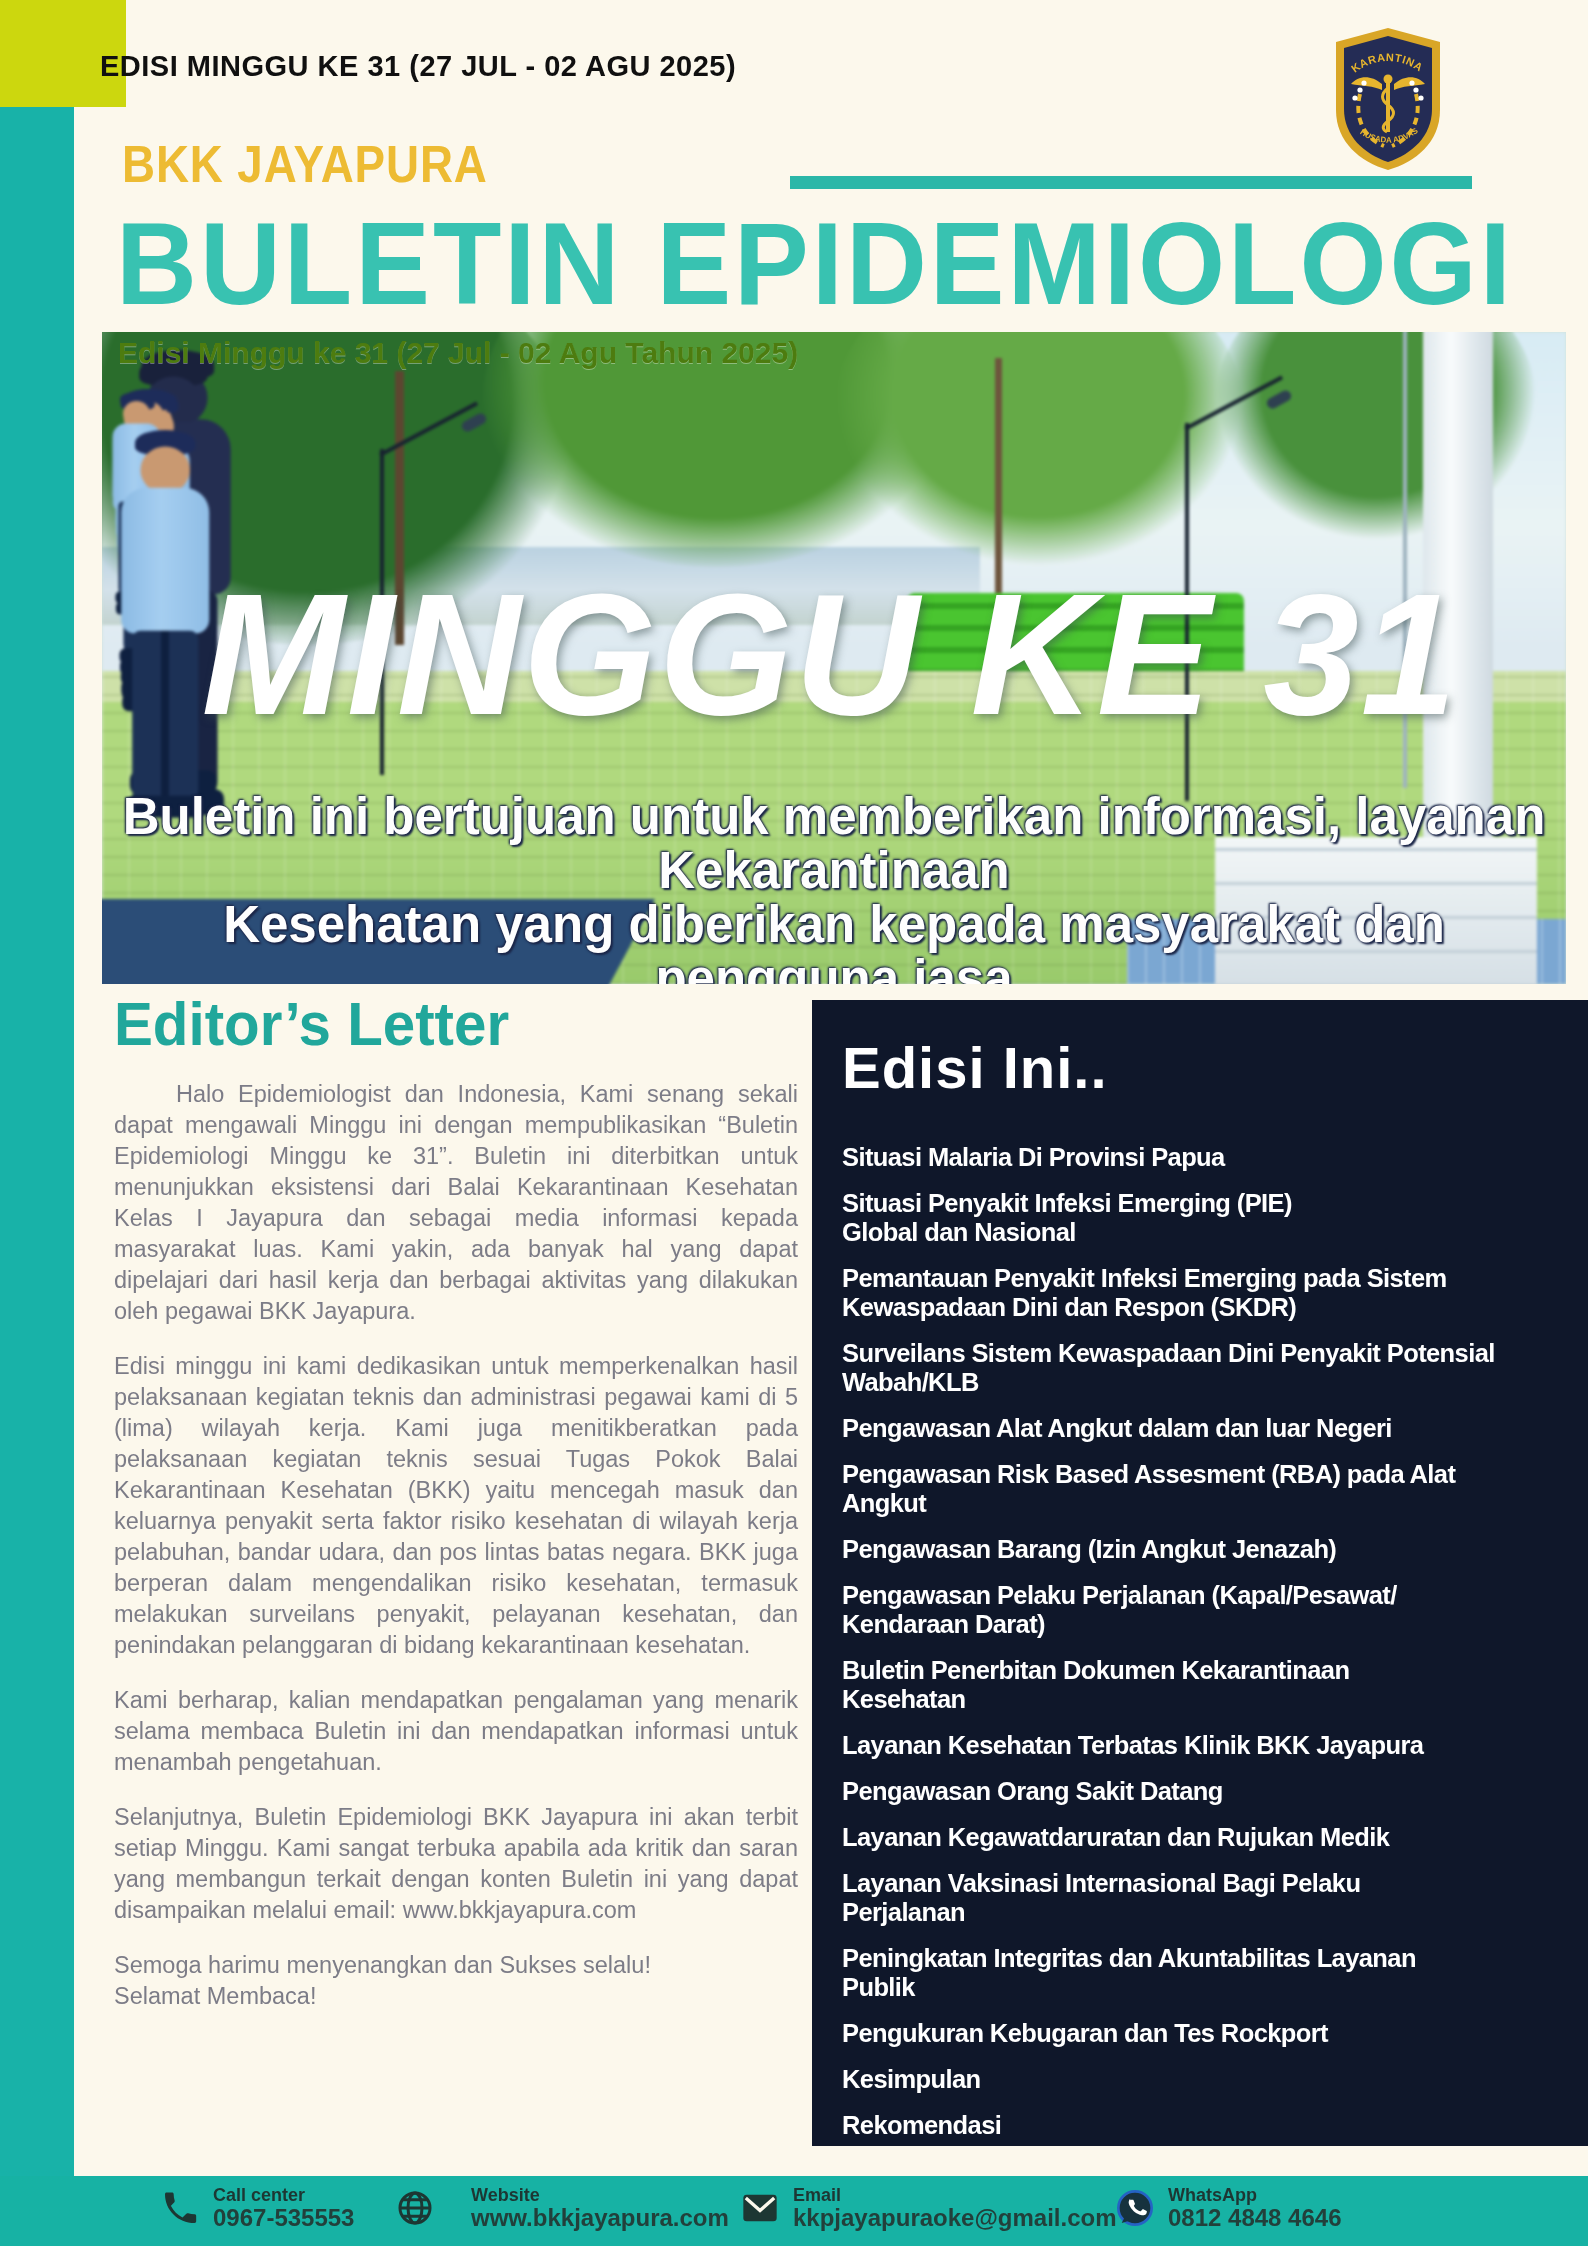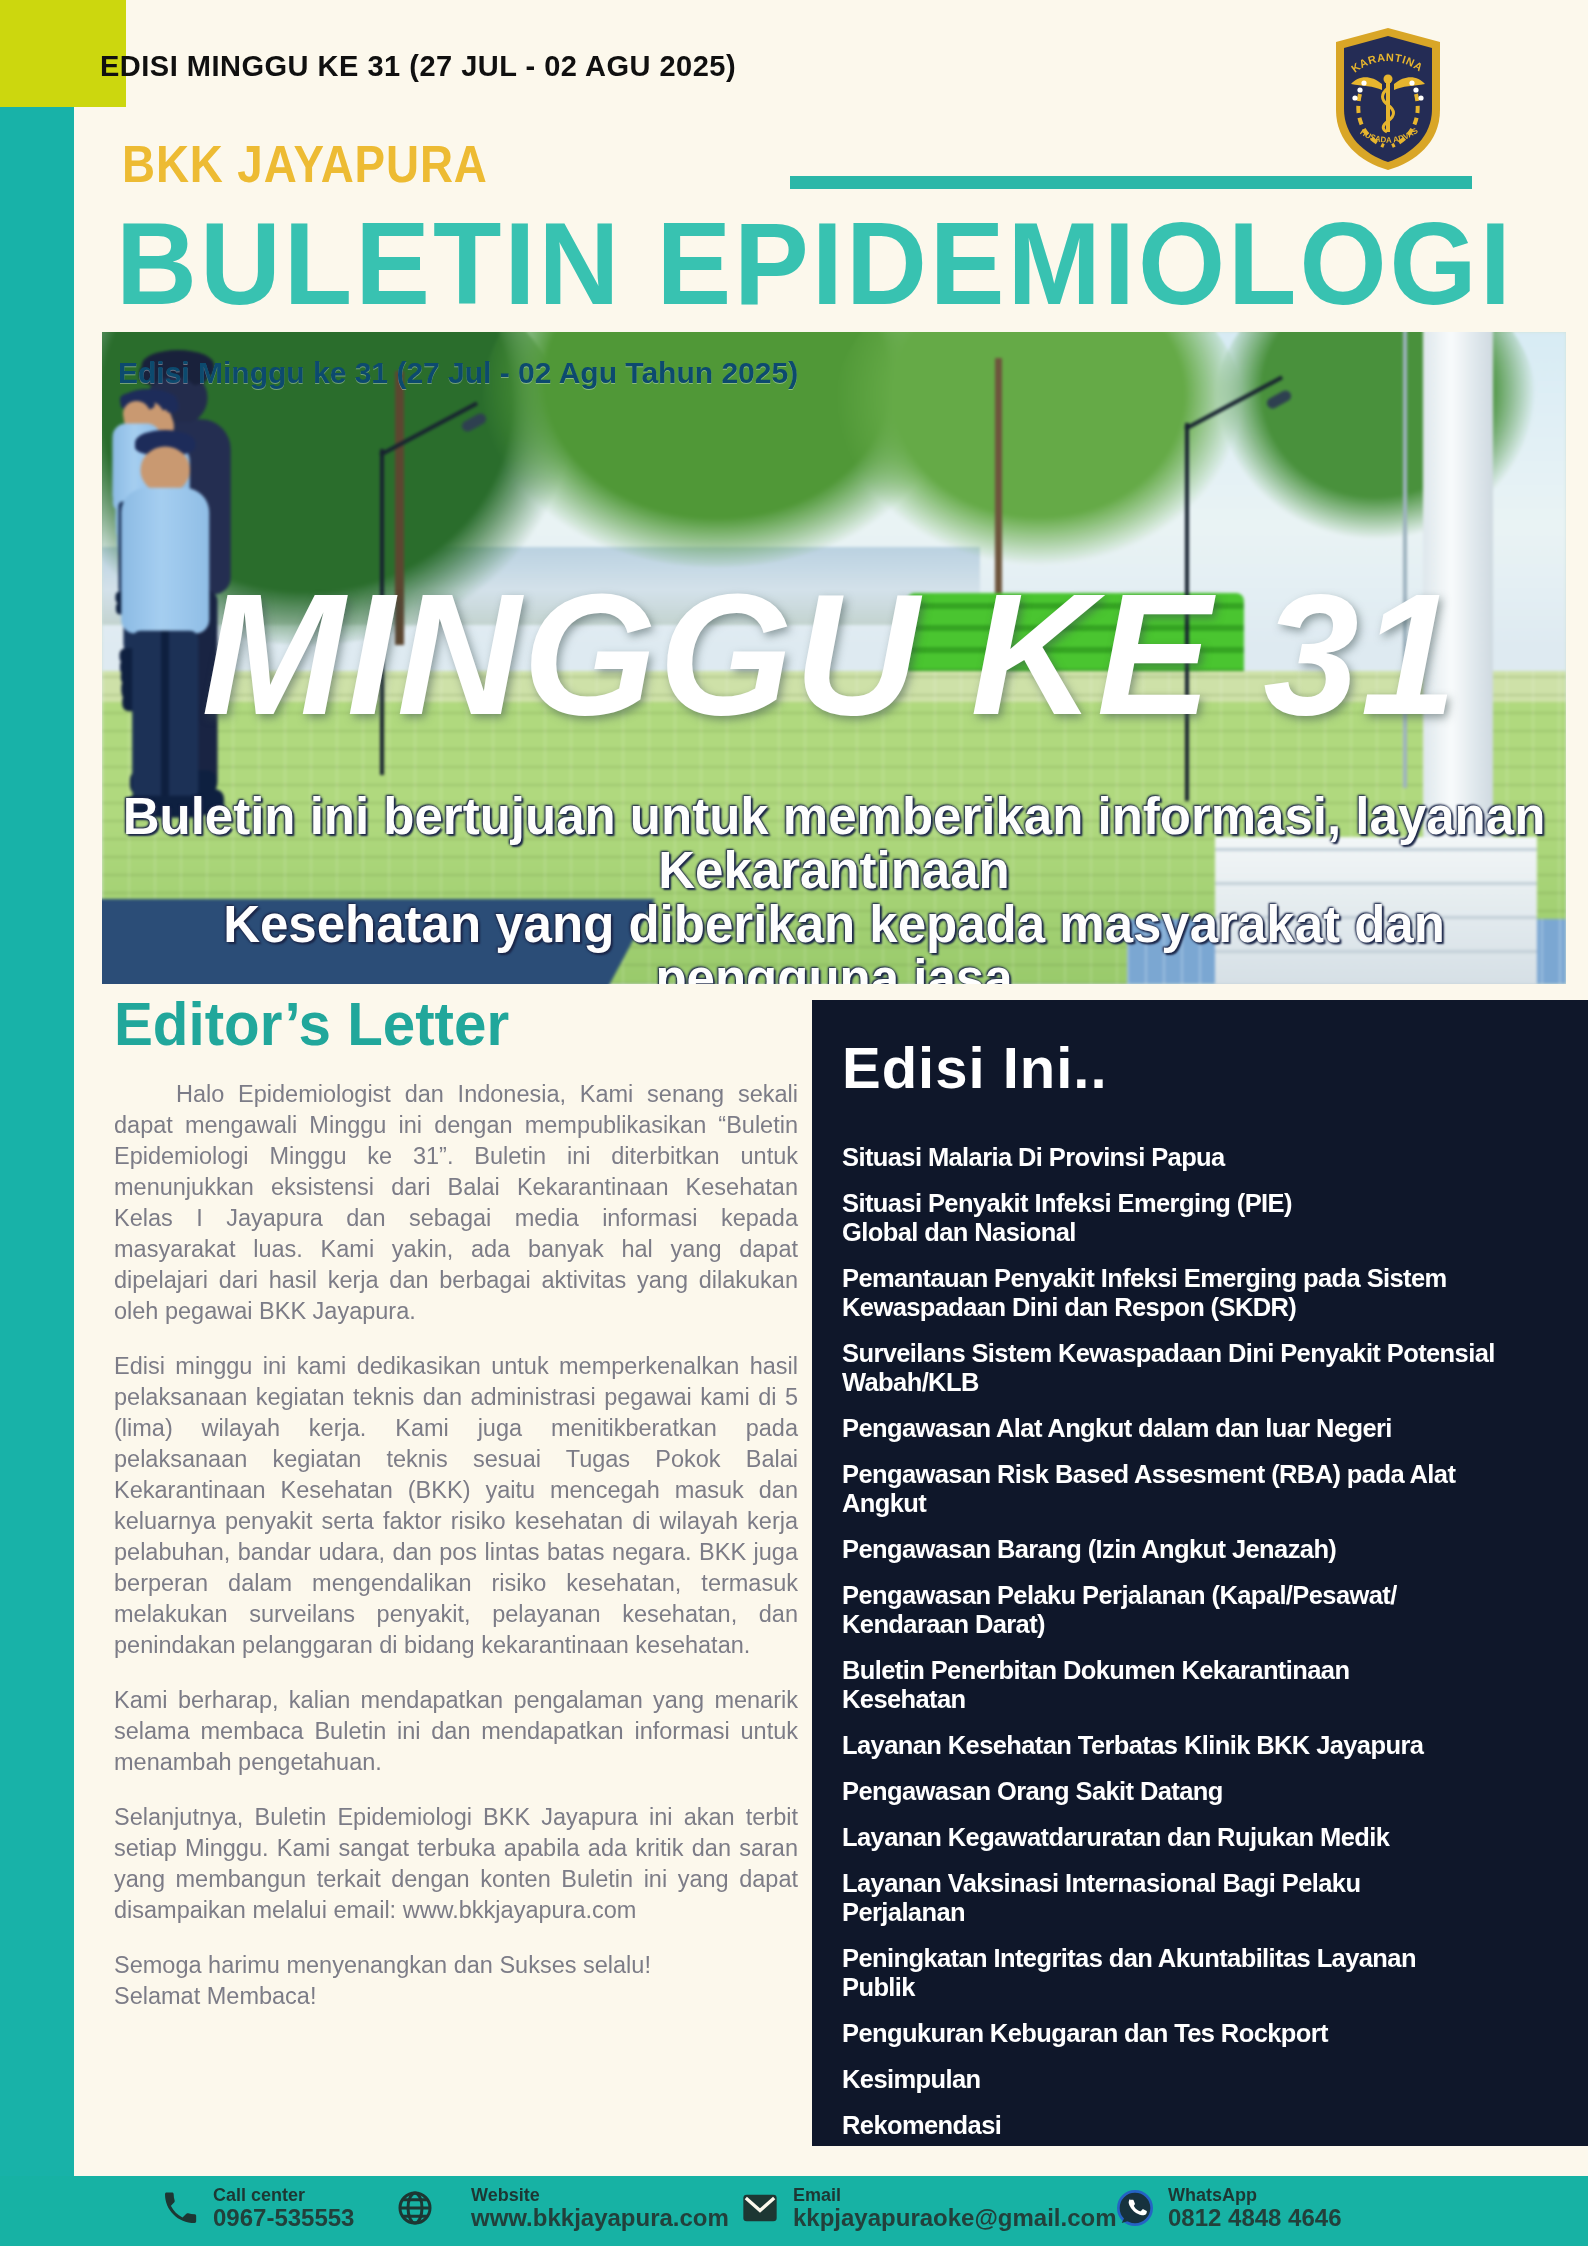--- a/index.html
+++ b/index.html
@@ -67,21 +67,21 @@
   .person .head{left:14px;top:6px;width:18px;height:17px;background:#c59a76;border-radius:50%;}
   .person .torso{left:7px;top:21px;width:32px;height:53px;background:linear-gradient(90deg,#8fb9de,#a9cdec 45%,#93bce0);border-radius:9px 9px 5px 5px;}
   .person .legs{left:11px;top:73px;width:24px;height:61px;border-radius:3px;
       background:linear-gradient(90deg,#1e3152 0 44%,#101f3b 44% 56%,#1e3152 56%);}
   .person .shoes{left:9px;top:133px;width:28px;height:8px;background:#10203c;border-radius:3px;}
   .person.dark .cap{background:#1a2138;}
   .person.dark .head{background:#242c49;}
   .person.dark .torso{background:#252e4d;}
   .person.dark .legs{background:#1a2440;}
 
-  .hero-note{position:absolute;left:16px;top:24px;font-size:30px;font-weight:800;color:#0c4a6e;
+  .hero-note{position:absolute;left:16px;top:4px;font-size:30px;font-weight:800;color:#4d7c0f;
              text-shadow:0 1px 0 rgba(255,255,255,.35);z-index:5;}
   .hero-headline{position:absolute;left:0;right:3%;top:236px;text-align:center;font-size:172px;line-height:1;
              font-style:italic;font-weight:800;color:#ffffff;letter-spacing:2px;z-index:5;
              text-shadow:3px 4px 9px rgba(60,80,80,.5);padding-left:36px;}
   .hero-caption{position:absolute;left:0;right:0;top:458px;text-align:center;font-size:51px;line-height:54px;
              font-weight:700;color:#fefefe;z-index:5;
              text-shadow:0 0 3px #1c2749,2px 2px 2px #1c2749,-1px -1px 2px #1c2749;}
 
   
   .editor{position:absolute;left:114px;top:988px;width:684px;}

